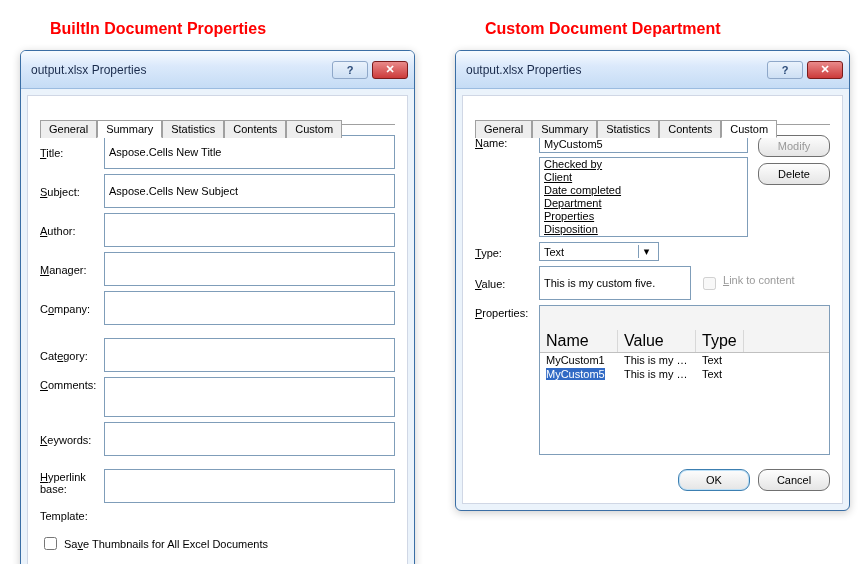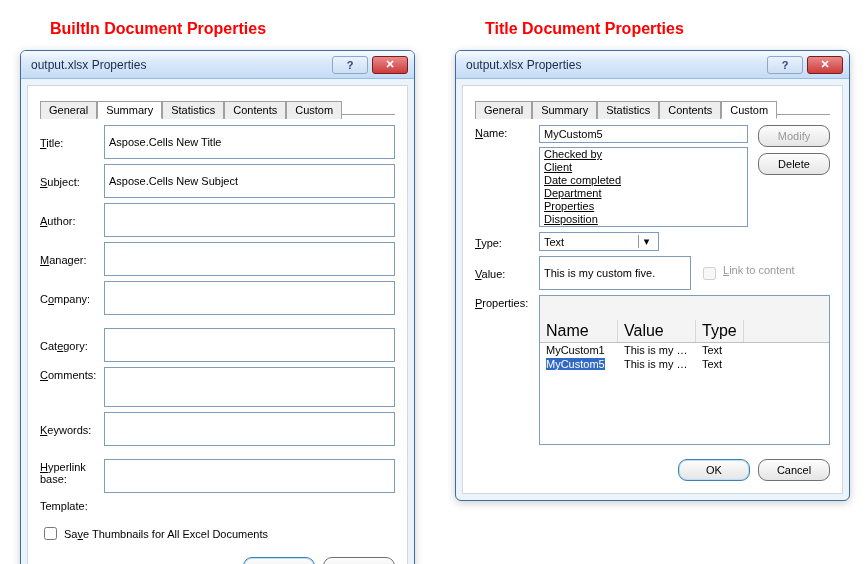--- a/index.html
+++ b/index.html
@@ -24,21 +24,21 @@
   .dialog {
     border: 1px solid #3a6ea5;
     background: #ebf3fb;
     border-radius: 6px;
     overflow: hidden;
     box-shadow: 0 2px 8px rgba(0,0,0,.2);
   }
   .titlebar {
     background: linear-gradient(#f7fbff,#dbe9fb 40%,#c5dcf5);
     border-bottom: 1px solid #9bbce0;
-    height: 28px;
+    height: 38px;
     display: flex;
     align-items: center;
     padding: 0 6px;
   }
   .titlebar-text { color: #1a2b4c; font-size: 12px; flex: 1; padding-left: 4px;}
   .title-btns { display: flex; gap: 4px; }
   .tbtn {
     width: 36px; height: 18px;
     border-radius: 3px;
     border: 1px solid #7a1c1c;
@@ -53,21 +53,21 @@
   }
   .body { padding: 10px 12px 12px 12px; background: #fff; margin: 6px; border: 1px solid #d0d7e5;}
   .tabs { display:flex; border-bottom:1px solid #a0a0a0; margin-bottom: 10px;}
   .tab {
     padding: 2px 8px;
     border: 1px solid #a0a0a0;
     border-bottom: none;
     background: #eee;
     margin-right: 0;
     position: relative;
-    top: 5px;
+    top: 14px;
     font-size: 11px;
   }
   .tab.active { background: #fff; border-bottom: 1px solid #fff;}
   .form-row { display:flex; align-items: center; margin-bottom: 5px;}
   .form-row.top { align-items: flex-start; }
   .form-row label { width: 64px; flex: 0 0 64px; padding-top:2px;}
   .form-row input[type=text], .form-row textarea, .listbox, .combo, .props-grid {
     border: 1px solid #7f9db9; background:#fff; padding: 2px 4px; font: inherit;
   }
   .form-row input[type=text] { flex:1; height: 34px;}
@@ -185,21 +185,21 @@
 
         <div class="btnbar">
           <button class="btn primary">OK</button>
           <button class="btn">Cancel</button>
         </div>
       </div>
     </div>
   </div>
 
   <div class="col col-r">
-    <div class="header">Title Document Properties</div>
+    <div class="header">Custom Document Department</div>
     <div class="dialog">
       <div class="titlebar">
         <div class="titlebar-text">output.xlsx Properties</div>
         <div class="title-btns">
           <div class="tbtn help">?</div>
           <div class="tbtn">✕</div>
         </div>
       </div>
       <div class="body">
         <div class="tabs">

